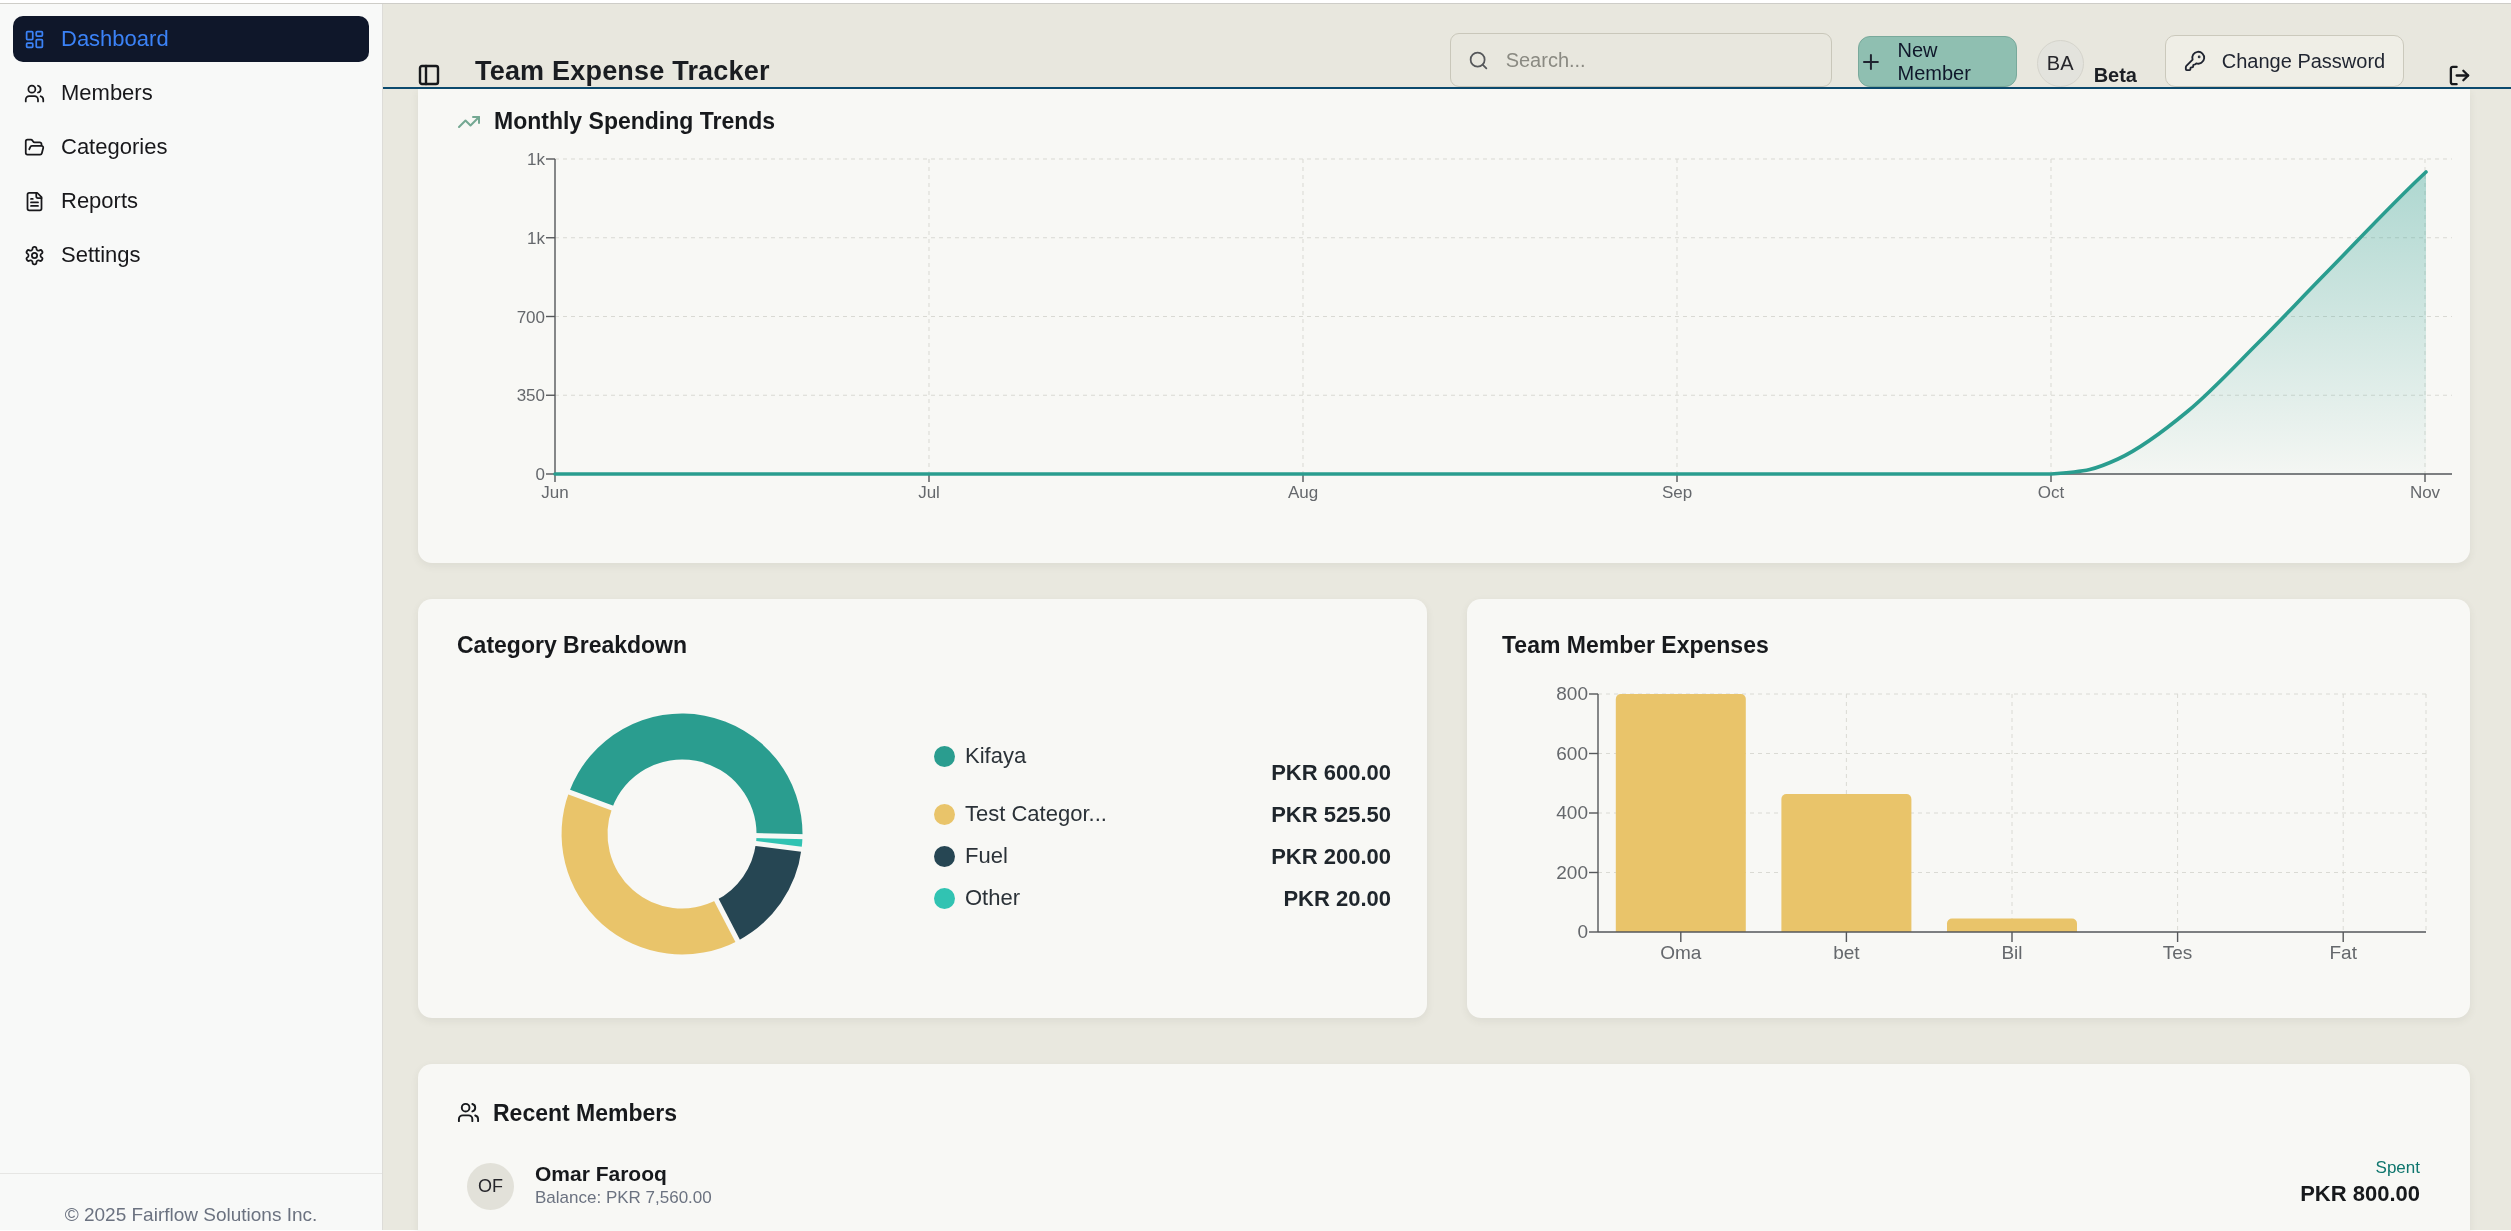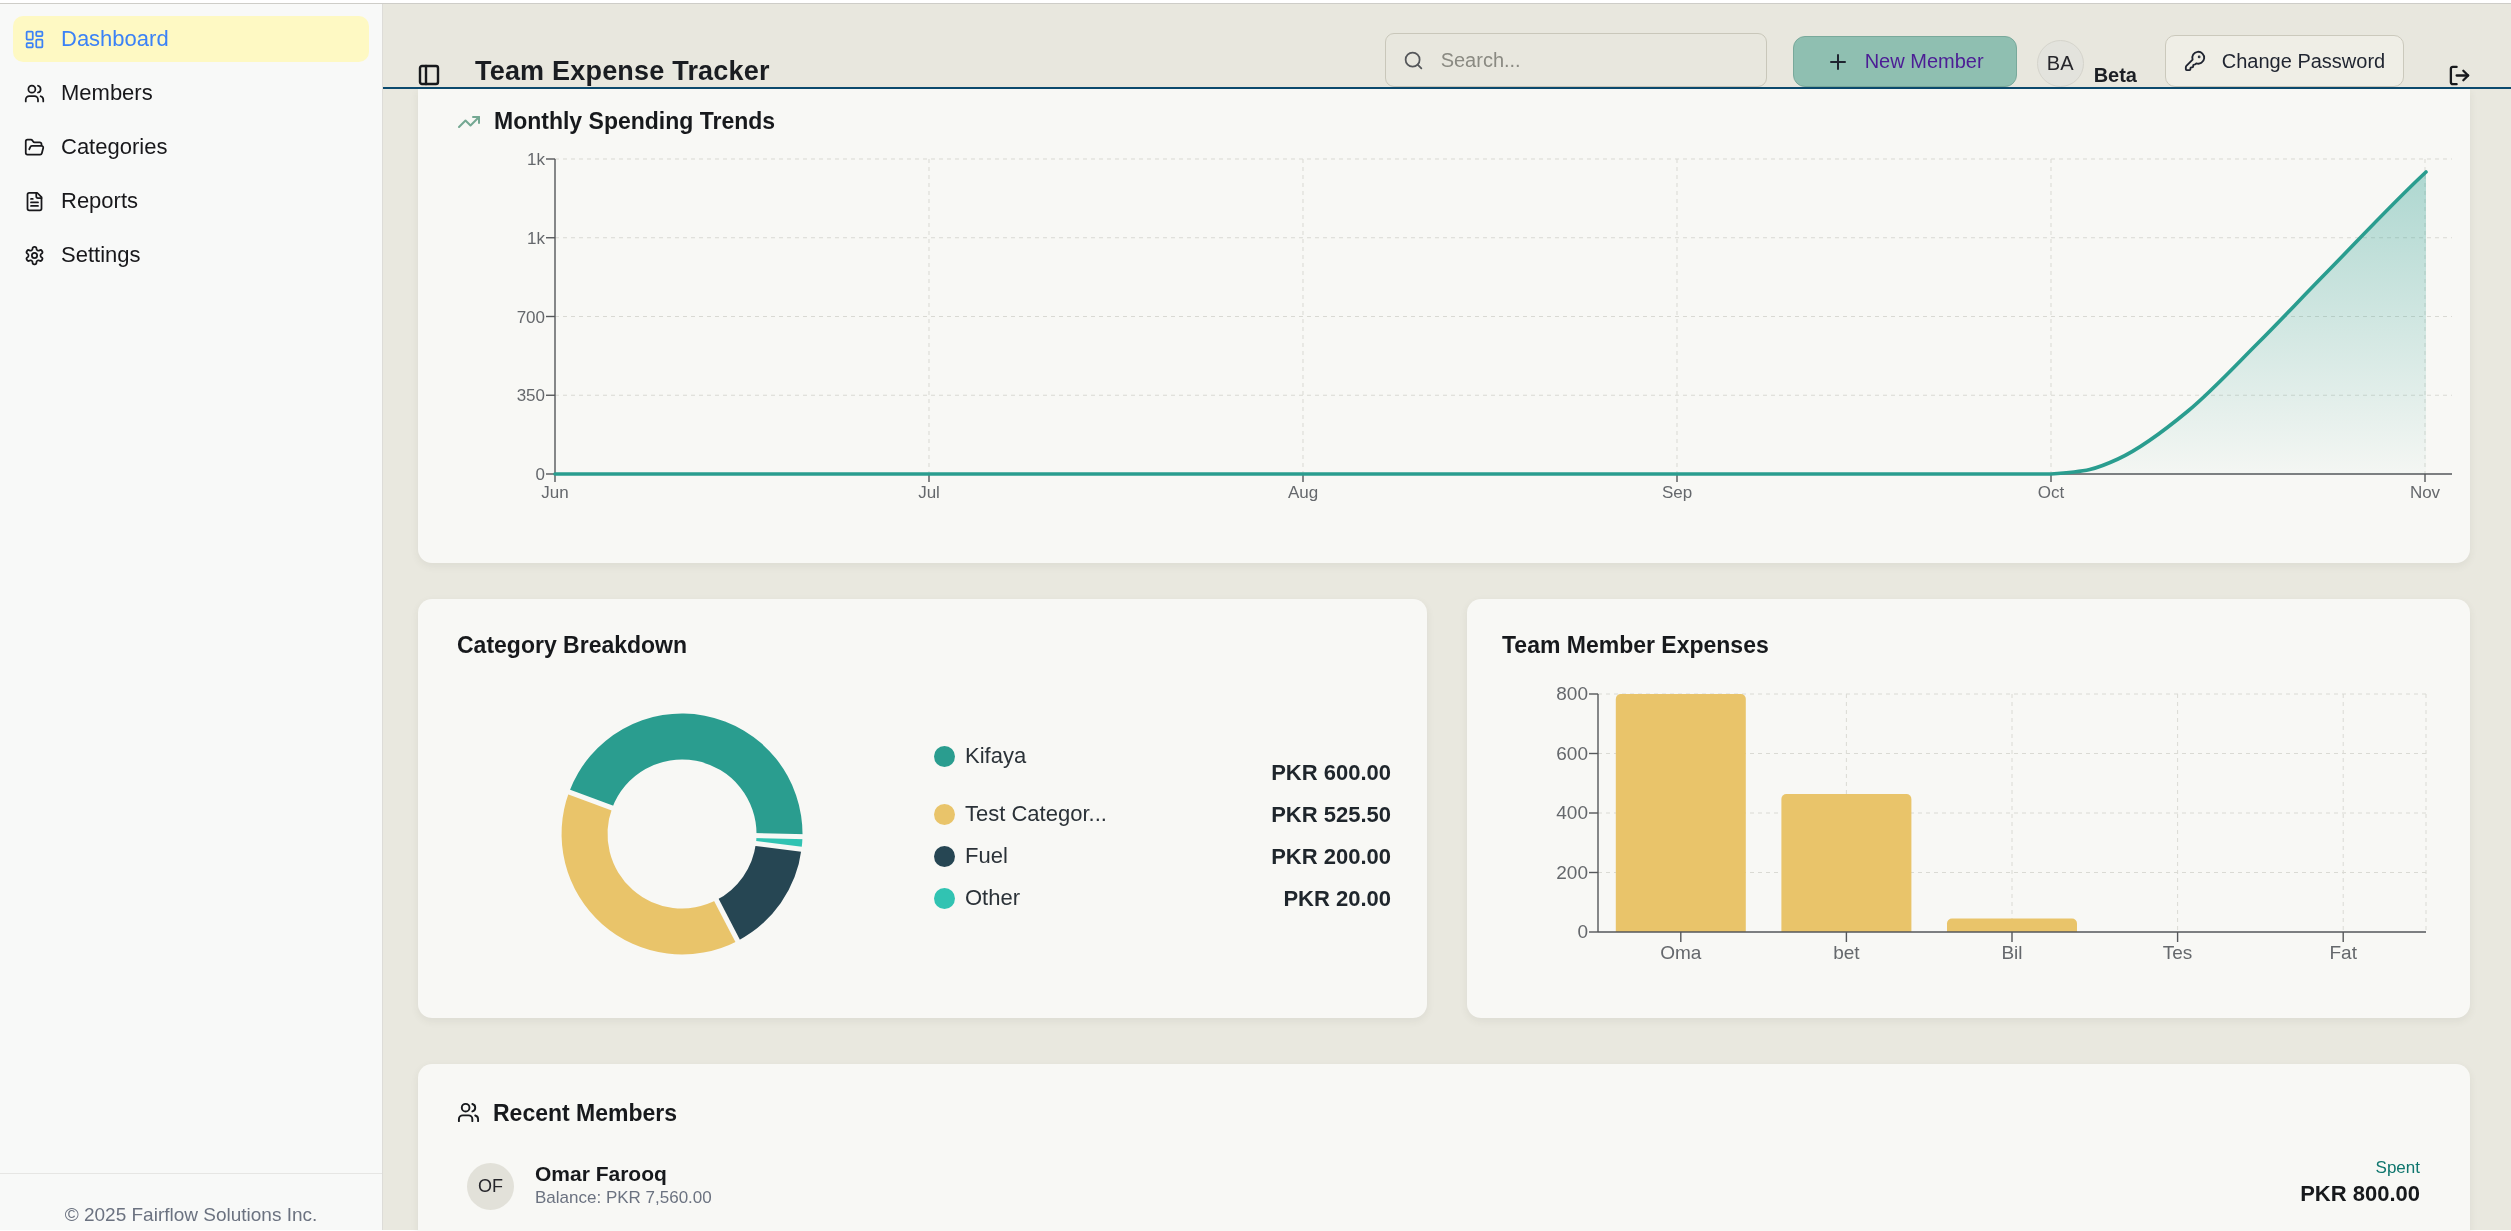--- a/index.html
+++ b/index.html
@@ -7,29 +7,29 @@
 .topstrip { height:4px; background:#ffffff; border-bottom:1px solid #cecdc8; }
 .app { display:flex; height:1226px; }
 
 aside { width:383px; flex:0 0 383px; background:#f8f9f8; border-right:1px solid #dddcd8; position:relative; }
 .side-head { height:108px; display:flex; align-items:center; border-bottom:1px solid #eaeae8; }
 .side-avatar { width:59px; height:59px; border-radius:50%; background:#e4ece7; margin-left:23px; display:flex; align-items:center; justify-content:center; }
 .side-head .t { margin-left:21px; font-size:20px; color:#52525b; }
 nav { padding:12px 13px 0 13px; }
 .nav-item { height:46px; margin-bottom:8px; border-radius:10px; display:flex; align-items:center; padding-left:11px; font-size:22px; color:#18181b; font-weight:500; }
 .nav-item svg { margin-right:16px; }
-.nav-item.active { background:#fef9c3; color:#3b82f6; }
+.nav-item.active { background:#0f172a; color:#3b82f6; }
 .side-foot { position:absolute; left:0; right:0; bottom:0; height:57px; border-top:1px solid #e6e6e4; display:flex; align-items:flex-start; padding-top:30px; justify-content:center; font-size:19px; color:#6b7280; }
 
 main { flex:1; background:#e9e8df; display:flex; flex-direction:column; }
 header { height:85px; flex:0 0 85px; background:#e8e7de; border-bottom:2px solid #0c4a6e; display:flex; align-items:flex-end; padding:0 40px 0 34px; }
 .h-title { font-size:27px; font-weight:700; color:#1a1d21; margin-left:34px; letter-spacing:0.2px; }
 .search { margin-left:auto; width:382px; height:54px; border:1px solid #c9c7ba; border-radius:9px; display:flex; align-items:center; padding-left:17px; }
 .search .ph { margin-left:17px; font-size:20px; color:#8a8a82; }
-.btn-new { margin-left:26px; width:224px; height:51px; background:#8fbfb1; border:1px solid #79a99b; border-radius:12px; display:flex; align-items:center; justify-content:center; font-size:20px; color:#4c1d95; font-weight:500; }
+.btn-new { margin-left:26px; width:159px; height:51px; background:#8fbfb1; border:1px solid #79a99b; border-radius:12px; display:flex; align-items:center; justify-content:center; font-size:20px; color:#0f172a; font-weight:500; }
 .btn-new svg { margin-right:15px; }
 .ba { margin-left:20px; width:47px; height:47px; border-radius:50%; background:#e3e3dd; border:1px solid #d5d4cc; display:flex; align-items:center; justify-content:center; font-size:20px; color:#26262b; }
 .beta { margin-left:10px; font-size:20px; font-weight:600; color:#1c1f24; }
 .btn-pw { margin-left:28px; width:239px; height:52px; background:#efeee6; border:1px solid #cbc9bc; border-radius:10px; display:flex; align-items:center; justify-content:center; font-size:20px; color:#1f2430; font-weight:500; }
 .btn-pw svg { margin-right:16px; }
 .logout { margin-left:44px; flex:0 0 auto; }
 
 .content { position:relative; flex:1; }
 .card { position:absolute; background:#f8f8f5; border-radius:14px; box-shadow:0 3px 8px rgba(60,60,40,0.07); }
 .card-title { font-size:23px; font-weight:700; color:#17191c; }

